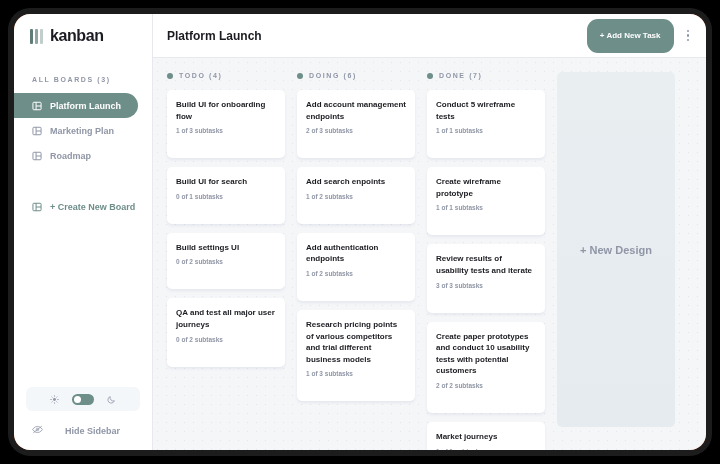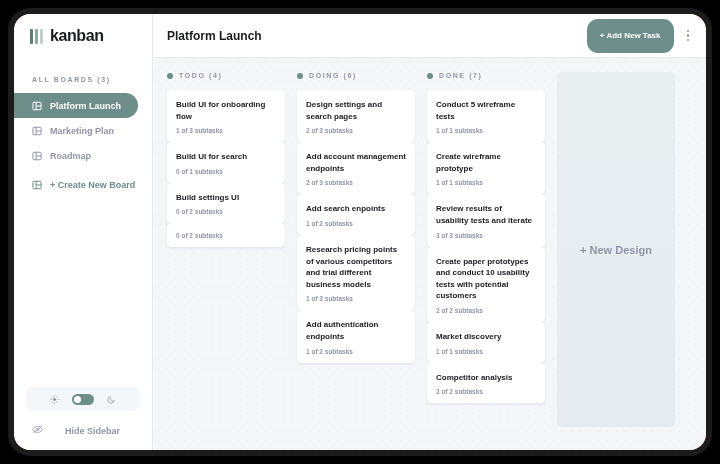--- a/index.html
+++ b/index.html
@@ -60,21 +60,21 @@
   .board-item {
     display: flex; align-items: center; gap: 8px;
     height: 25px; padding-left: 18px;
     margin-right: 14px;
     border-radius: 0 14px 14px 0;
     font-size: 9px; font-weight: bold; color: #9096a6;
     cursor: pointer;
   }
   .board-item.active { background: #6e8e89; color: #ffffff; }
   .board-item .bicon { width: 10px; height: 10px; flex: 0 0 10px; }
-  .create-board { margin-top: 4px; color: #6e8e89; }
+  .create-board { margin-top: 26px; color: #6e8e89; }
   .create-board .bicon svg * { stroke: #6e8e89; }
 
   .sidebar-bottom { margin-top: auto; padding: 0 12px 14px 12px; }
   .theme-toggle {
     background: #f4f7fa; border-radius: 6px; height: 24px;
     display: flex; align-items: center; justify-content: center; gap: 13px;
     cursor: pointer;
   }
   .toggle-switch {
     width: 22px; height: 11px; background: #6e8e89; border-radius: 6px;
@@ -119,21 +119,21 @@
   .col-head {
     display: flex; align-items: center; gap: 6px; margin-bottom: 11px;
   }
   .col-dot { width: 6px; height: 6px; border-radius: 50%; }
   .col-name {
     font-size: 7px; font-weight: bold; letter-spacing: 1.6px;
     color: #9096a6; text-transform: uppercase;
   }
   .card {
     background: #fff; border-radius: 5px;
-    padding: 9px 9px 8px 9px; 
+    padding: 9px 9px 24px 9px; margin-bottom: 9px;
     box-shadow: 0 2px 3px rgba(54,78,126,0.08);
     cursor: pointer;
   }
   .card-title {
     font-size: 8px; font-weight: bold; color: #1b1c21;
     line-height: 1.45; margin-bottom: 5px;
   }
   .card-sub { font-size: 6.5px; font-weight: bold; color: #9096a6; }
 
   .new-column {
@@ -261,47 +261,44 @@
             </div>
             <div class="card">
               <div class="card-title">Build UI for search</div>
               <div class="card-sub">0 of 1 subtasks</div>
             </div>
             <div class="card">
               <div class="card-title">Build settings UI</div>
               <div class="card-sub">0 of 2 subtasks</div>
             </div>
             <div class="card">
+              <div class="card-title">QA and test all major user journeys</div>
               <div class="card-sub">0 of 2 subtasks</div>
             </div>
           </div>
           <div class="column">
             <div class="col-head">
               <span class="col-dot" style="background:#6e8e89"></span>
               <span class="col-name">DOING (6)</span>
             </div>
             <div class="card">
-              <div class="card-title">Design settings and search pages</div>
-              <div class="card-sub">2 of 3 subtasks</div>
-            </div>
-            <div class="card">
               <div class="card-title">Add account management endpoints</div>
               <div class="card-sub">2 of 3 subtasks</div>
             </div>
             <div class="card">
               <div class="card-title">Add search enpoints</div>
               <div class="card-sub">1 of 2 subtasks</div>
             </div>
             <div class="card">
+              <div class="card-title">Add authentication endpoints</div>
+              <div class="card-sub">1 of 2 subtasks</div>
+            </div>
+            <div class="card">
               <div class="card-title">Research pricing points of various competitors and trial different business models</div>
               <div class="card-sub">1 of 3 subtasks</div>
-            </div>
-            <div class="card">
-              <div class="card-title">Add authentication endpoints</div>
-              <div class="card-sub">1 of 2 subtasks</div>
             </div>
           </div>
           <div class="column">
             <div class="col-head">
               <span class="col-dot" style="background:#6e8e89"></span>
               <span class="col-name">DONE (7)</span>
             </div>
             <div class="card">
               <div class="card-title">Conduct 5 wireframe tests</div>
               <div class="card-sub">1 of 1 subtasks</div>
@@ -312,21 +309,21 @@
             </div>
             <div class="card">
               <div class="card-title">Review results of usability tests and iterate</div>
               <div class="card-sub">3 of 3 subtasks</div>
             </div>
             <div class="card">
               <div class="card-title">Create paper prototypes and conduct 10 usability tests with potential customers</div>
               <div class="card-sub">2 of 2 subtasks</div>
             </div>
             <div class="card">
-              <div class="card-title">Market discovery</div>
+              <div class="card-title">Market journeys</div>
               <div class="card-sub">1 of 1 subtasks</div>
             </div>
             <div class="card">
               <div class="card-title">Competitor analysis</div>
               <div class="card-sub">2 of 2 subtasks</div>
             </div>
           </div>
           <div class="new-column">+ New Design</div>
         </div>
   </div>

